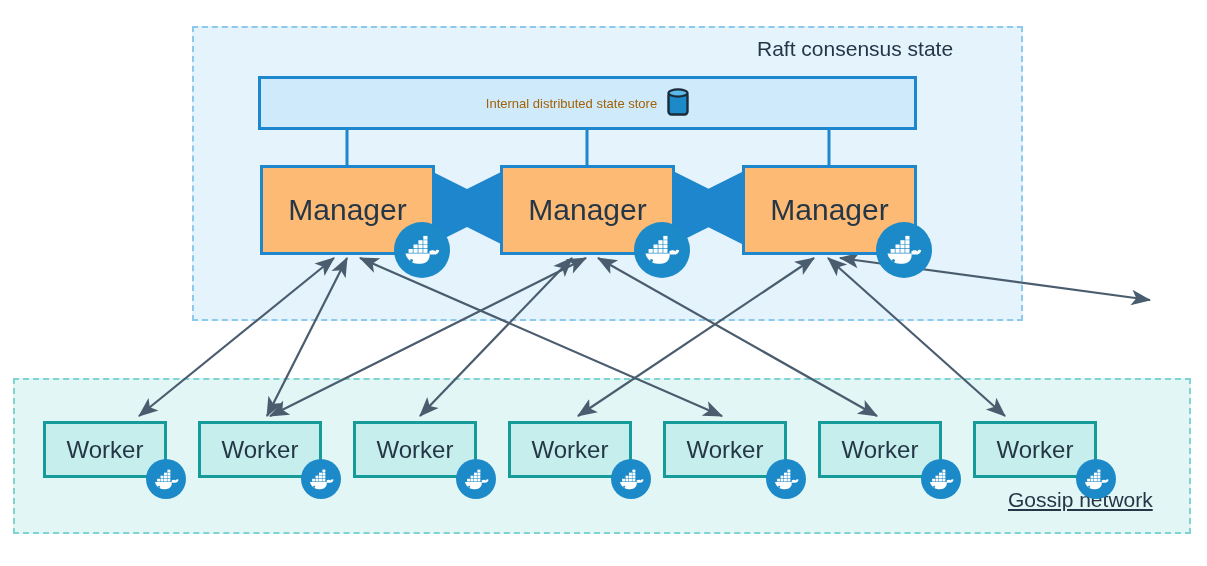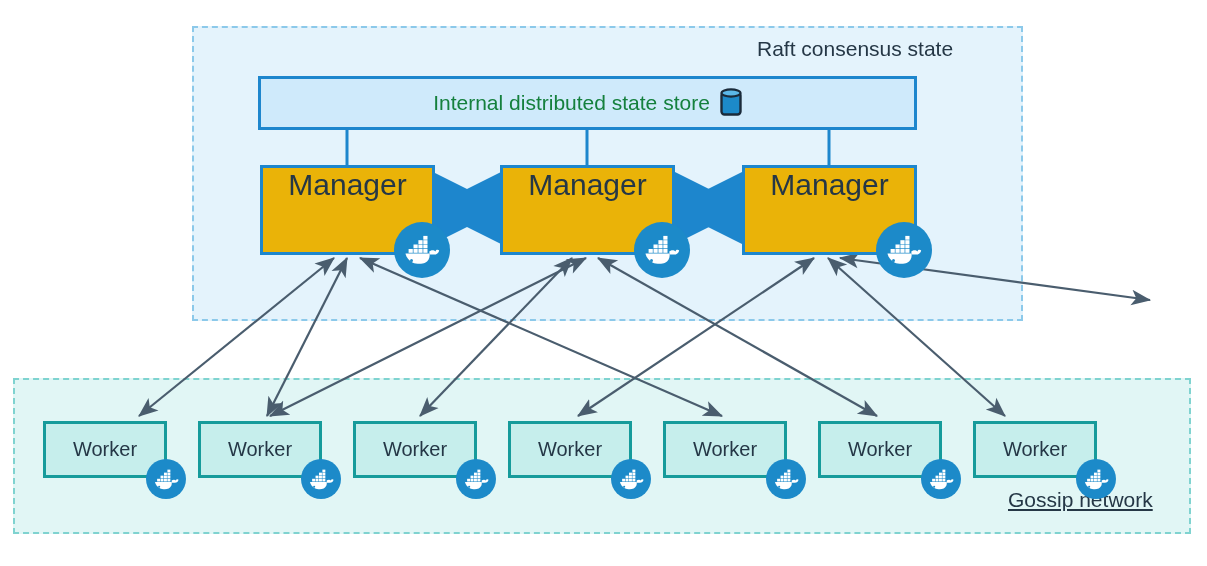--- a/index.html
+++ b/index.html
@@ -62,38 +62,39 @@
     height: 54px;
     box-sizing: border-box;
     background: #cfeafb;
     border: 3px solid #1d86cd;
     display: flex;
     align-items: center;
     justify-content: center;
     gap: 10px;
   }
   .state-store-label {
-    font-size: 21px;
-    color: #15803d;
+    font-size: 13px;
+    color: #a16207;
     white-space: nowrap;
   }
   .db-icon {
     width: 22px;
     height: 30px;
     flex: 0 0 auto;
   }
   .manager-node {
     position: absolute;
     top: 165px;
     width: 175px;
     height: 90px;
     box-sizing: border-box;
-    background: #eab308;
+    background: #fdba74;
     border: 3px solid #1d86cd;
     display: flex;
+    align-items: center;
     justify-content: center;
   }
   .manager-node .node-label {
     font-size: 30px;
     color: #253746;
     white-space: nowrap;
   }
   #manager-1 { left: 260px; }
   #manager-2 { left: 500px; }
   #manager-3 { left: 742px; }
@@ -104,21 +105,21 @@
     width: 124px;
     height: 57px;
     box-sizing: border-box;
     background: #c6eeec;
     border: 3px solid #169b9b;
     display: flex;
     align-items: center;
     justify-content: center;
   }
   .worker-node .node-label {
-    font-size: 20px;
+    font-size: 24px;
     color: #253746;
     white-space: nowrap;
   }
   .docker-badge {
     position: absolute;
     width: 56px;
     height: 56px;
     border-radius: 50%;
     background: #1c8ac9;
     display: flex;

